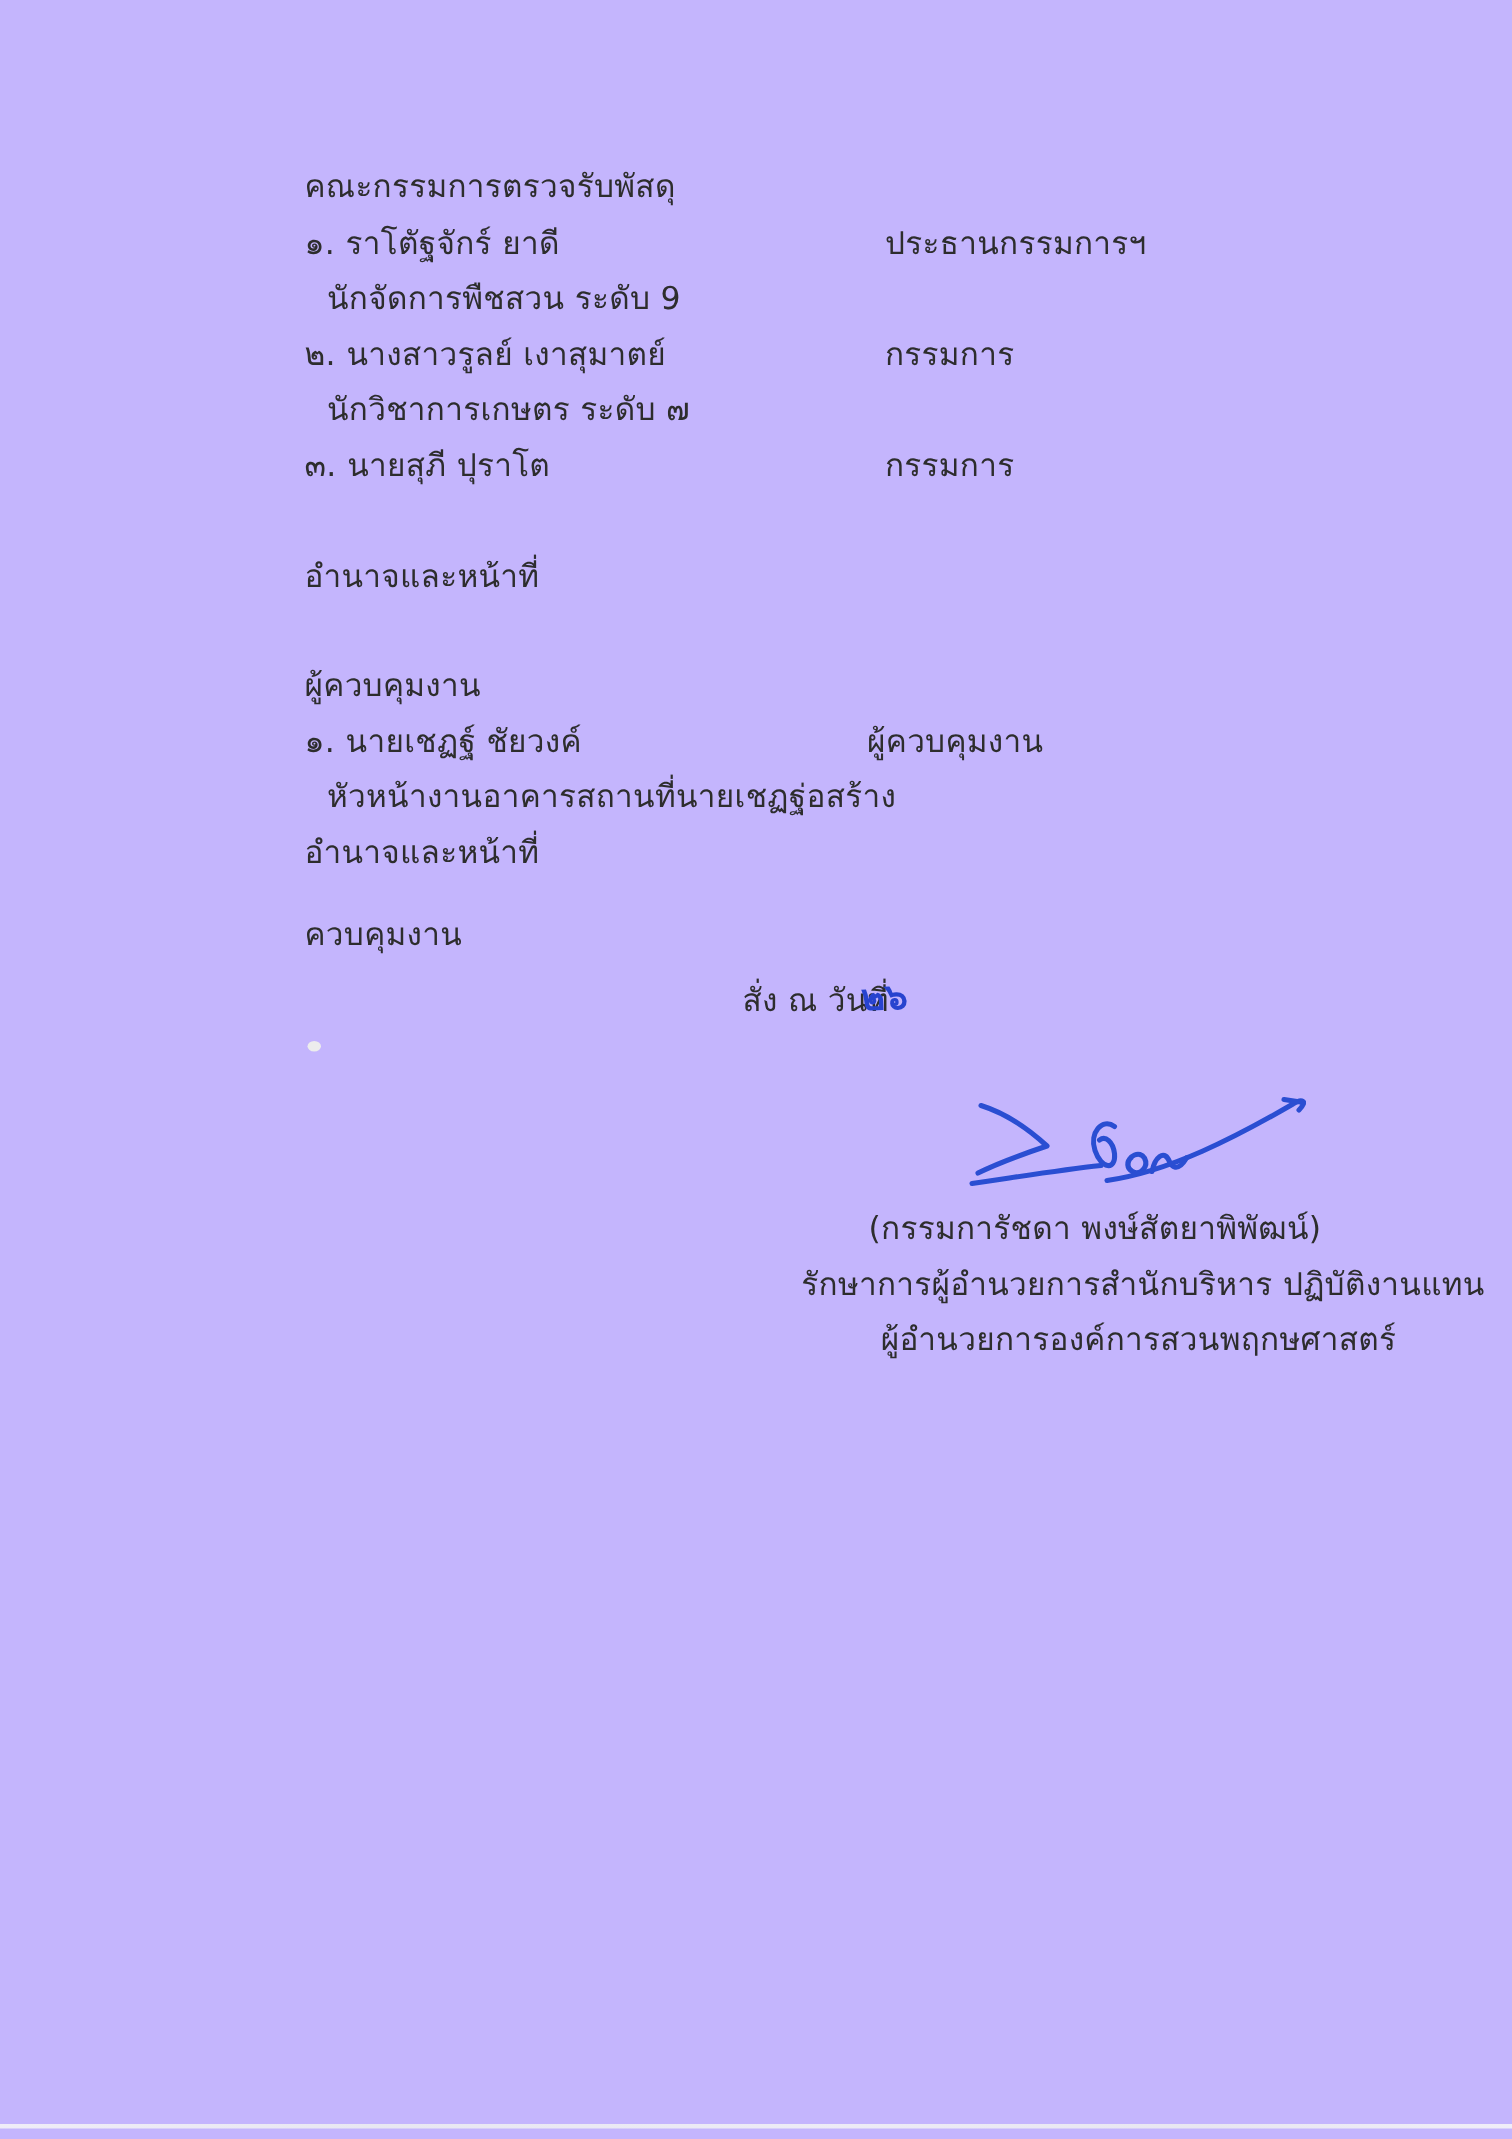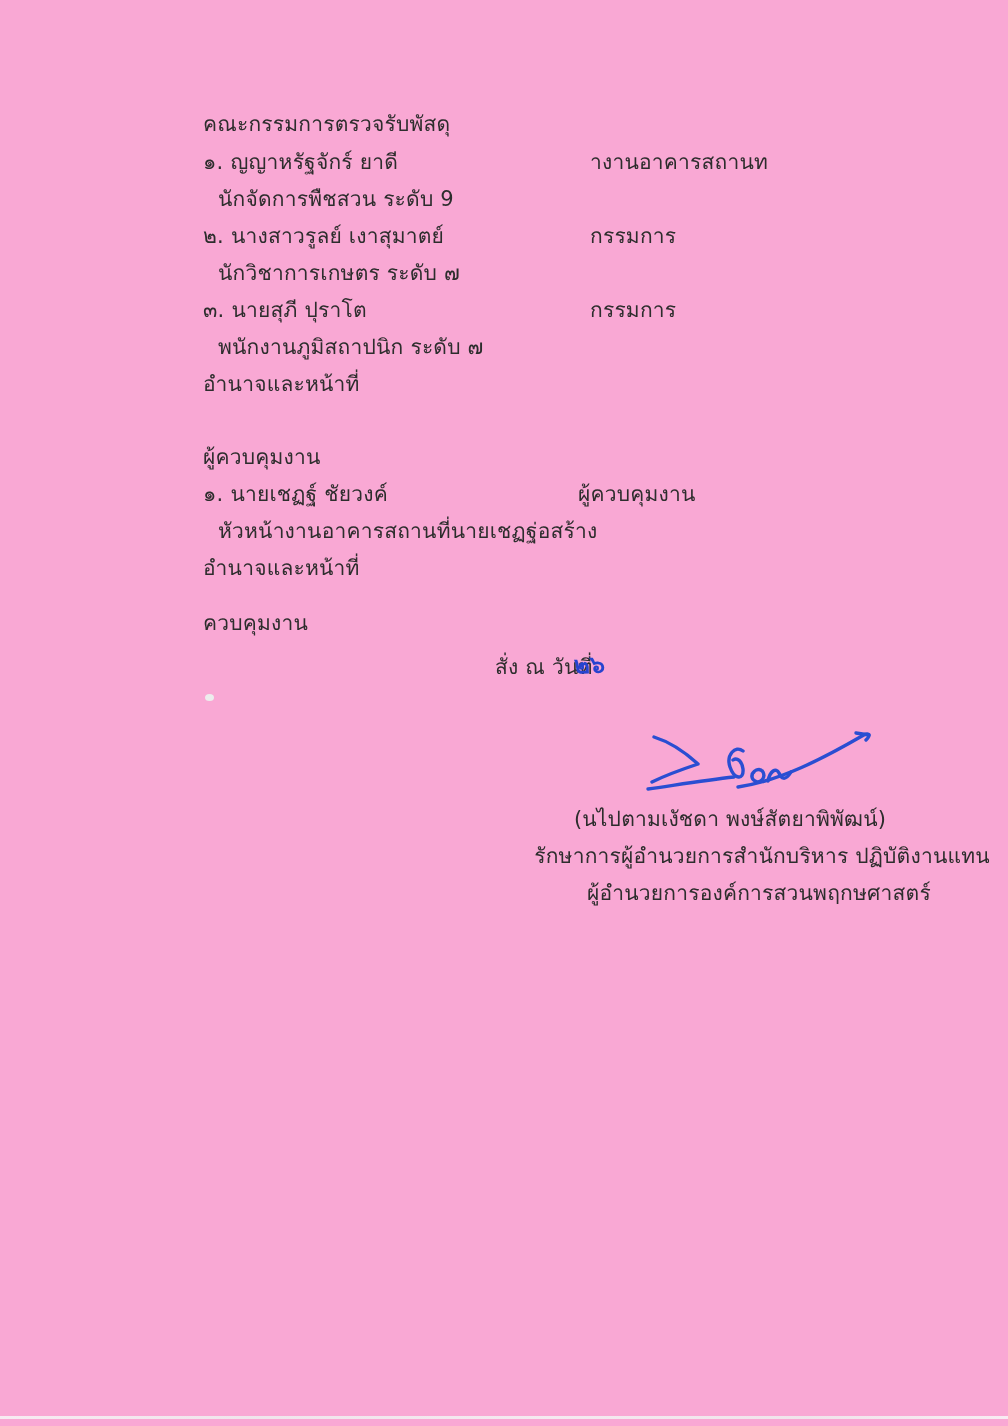--- a/index.html
+++ b/index.html
@@ -6,21 +6,21 @@
   html, body {
     width: 1008px;
     height: 1426px;
     background: #ffffff;
     font-family: "DejaVu Sans", "Liberation Sans", sans-serif;
   }
   .page {
     position: relative;
     width: 1008px;
     height: 1426px;
-    background: #f9a8d4;
+    background: #c4b5fd;
     overflow: hidden;
     color: #2d2d2d;
   }
   .line {
     position: absolute;
     font-size: 21px;
     line-height: 30px;
     white-space: nowrap;
     color: #2d2d2d;
     letter-spacing: 0.2px;
@@ -68,36 +68,35 @@
   }
 </style>
 </head>
 <body>
 
 <div class="page">
 
   <div class="line" style="left:203px; top:109px">คณะกรรมการตรวจรับพัสดุ</div>
 
   <div class="line" style="left:203px; top:147px">
-    <span class="num">๑.</span><span>ญญาหรัฐจักร์ ยาดี</span>
+    <span class="num">๑.</span><span>ราโตัฐจักร์ ยาดี</span>
   </div>
-  <div class="line" style="left:590px; top:147px">างานอาคารสถานท</div>
+  <div class="line" style="left:590px; top:147px">ประธานกรรมการฯ</div>
   <div class="line" style="left:218px; top:184px">นักจัดการพืชสวน ระดับ 9</div>
 
   <div class="line" style="left:203px; top:221px">
     <span class="num">๒.</span><span>นางสาวรูลย์ เงาสุมาตย์</span>
   </div>
   <div class="line" style="left:590px; top:221px">กรรมการ</div>
   <div class="line" style="left:218px; top:258px">นักวิชาการเกษตร ระดับ ๗</div>
 
   <div class="line" style="left:203px; top:295px">
     <span class="num">๓.</span><span>นายสุภี ปุราโต</span>
   </div>
   <div class="line" style="left:590px; top:295px">กรรมการ</div>
-  <div class="line" style="left:218px; top:332px">พนักงานภูมิสถาปนิก ระดับ ๗</div>
 
   <div class="line" style="left:203px; top:369px">อำนาจและหน้าที่</div>
 
   <div class="line" style="left:203px; top:442px">ผู้ควบคุมงาน</div>
 
   <div class="line" style="left:203px; top:479px">
     <span class="num">๑.</span><span>นายเชฏฐ์ ชัยวงค์</span>
   </div>
   <div class="line" style="left:578px; top:479px">ผู้ควบคุมงาน</div>
   <div class="line" style="left:218px; top:516px">หัวหน้างานอาคารสถานที่นายเชฏฐ่อสร้าง</div>
@@ -115,19 +114,19 @@
         <path d="M8,67 C36,63 66,58 94,55"></path>
         <path d="M103,29 C95,23 86,33 90,45 C94,57 104,59 103,47 C102,39 97,35 93,38"></path>
         <path d="M112,55 C112,48 120,45 123,50 C126,56 120,62 115,59 C111,57 111,52 114,50"></path>
         <path d="M128,59 C130,49 136,45 139,51 C141,56 145,60 151,50"></path>
         <path d="M98,65 C140,59 184,36 222,14 C228,10 232,12 226,18"></path>
         <path d="M216,11 L229,13"></path>
       </g>
     </svg>
   </div>
 
-  <div class="line centered" style="left:730px; top:804px">(นไปตามเงัชดา พงษ์สัตยาพิพัฒน์)</div>
+  <div class="line centered" style="left:730px; top:804px">(กรรมการัชดา พงษ์สัตยาพิพัฒน์)</div>
   <div class="line centered" style="left:762px; top:841px">รักษาการผู้อำนวยการสำนักบริหาร ปฏิบัติงานแทน</div>
   <div class="line centered" style="left:759px; top:878px">ผู้อำนวยการองค์การสวนพฤกษศาสตร์</div>
 
   <div class="speck"></div>
   <div class="scan-edge"></div>
 </div>
 
 </body></html>

